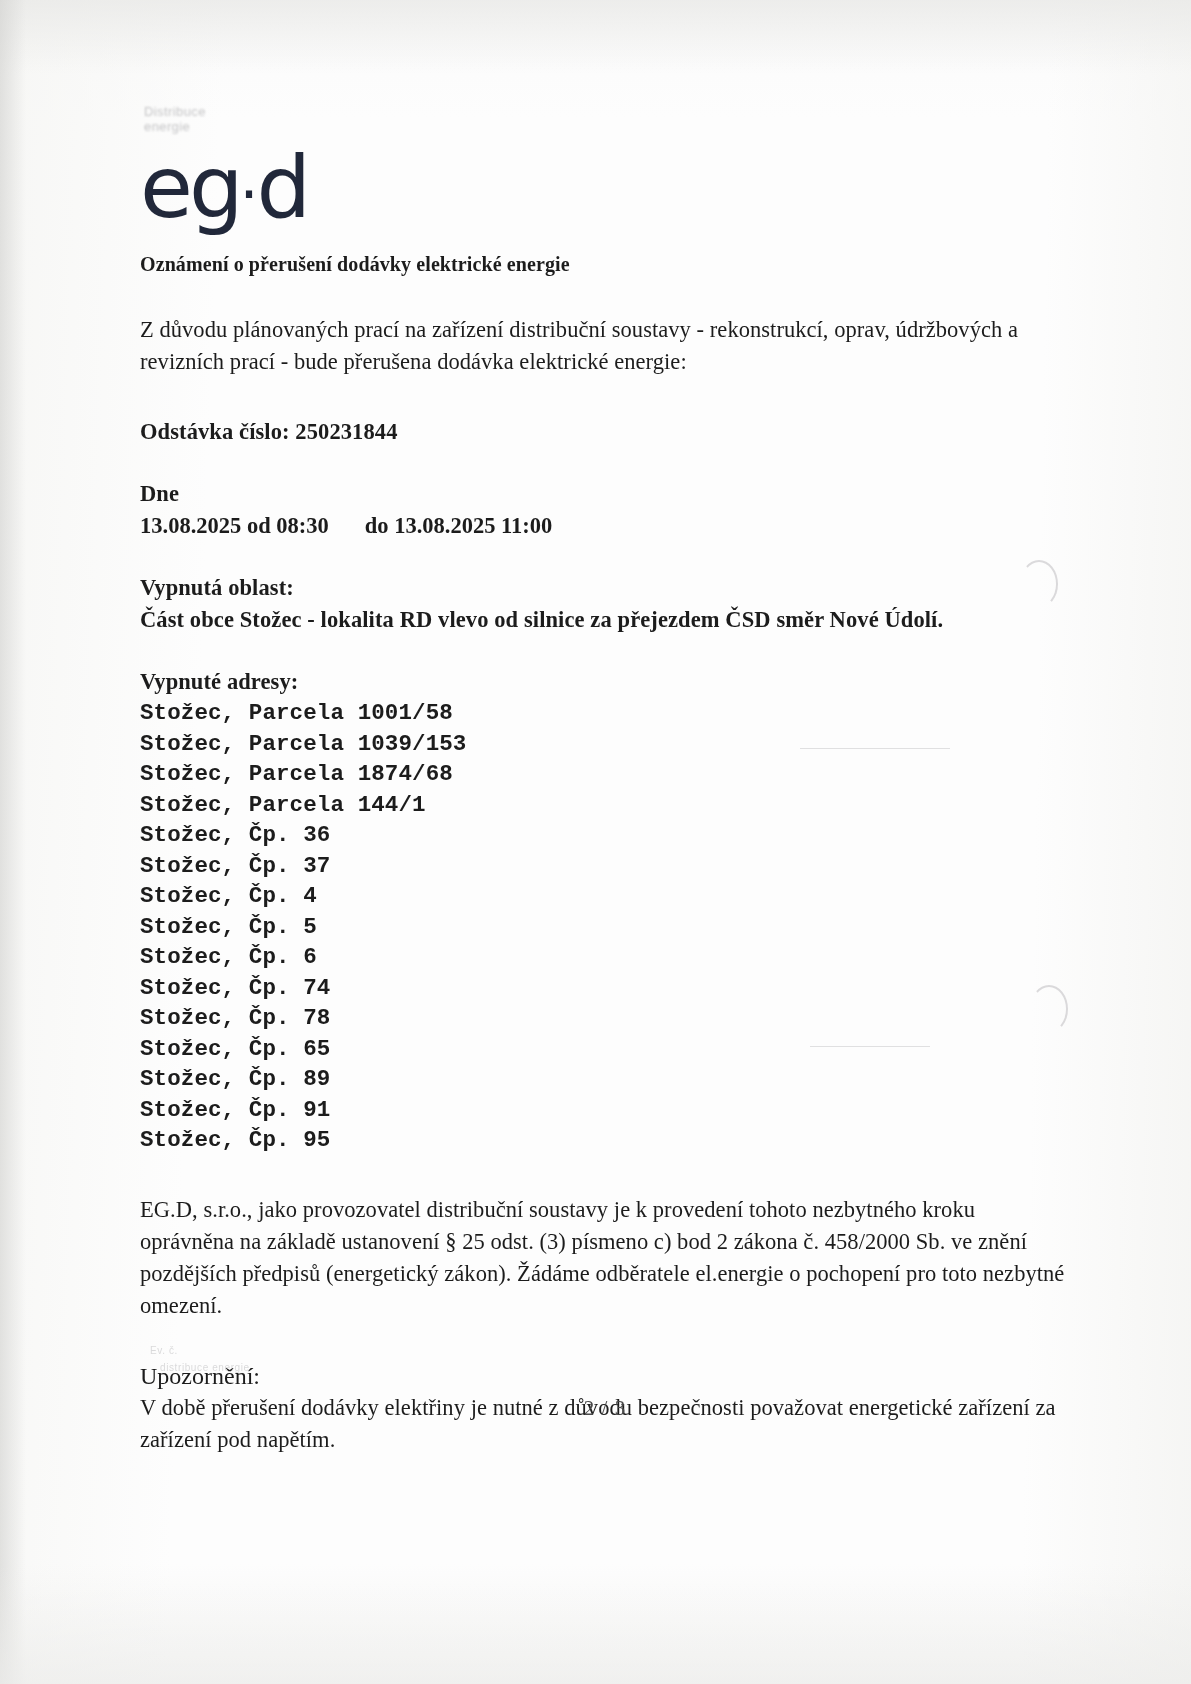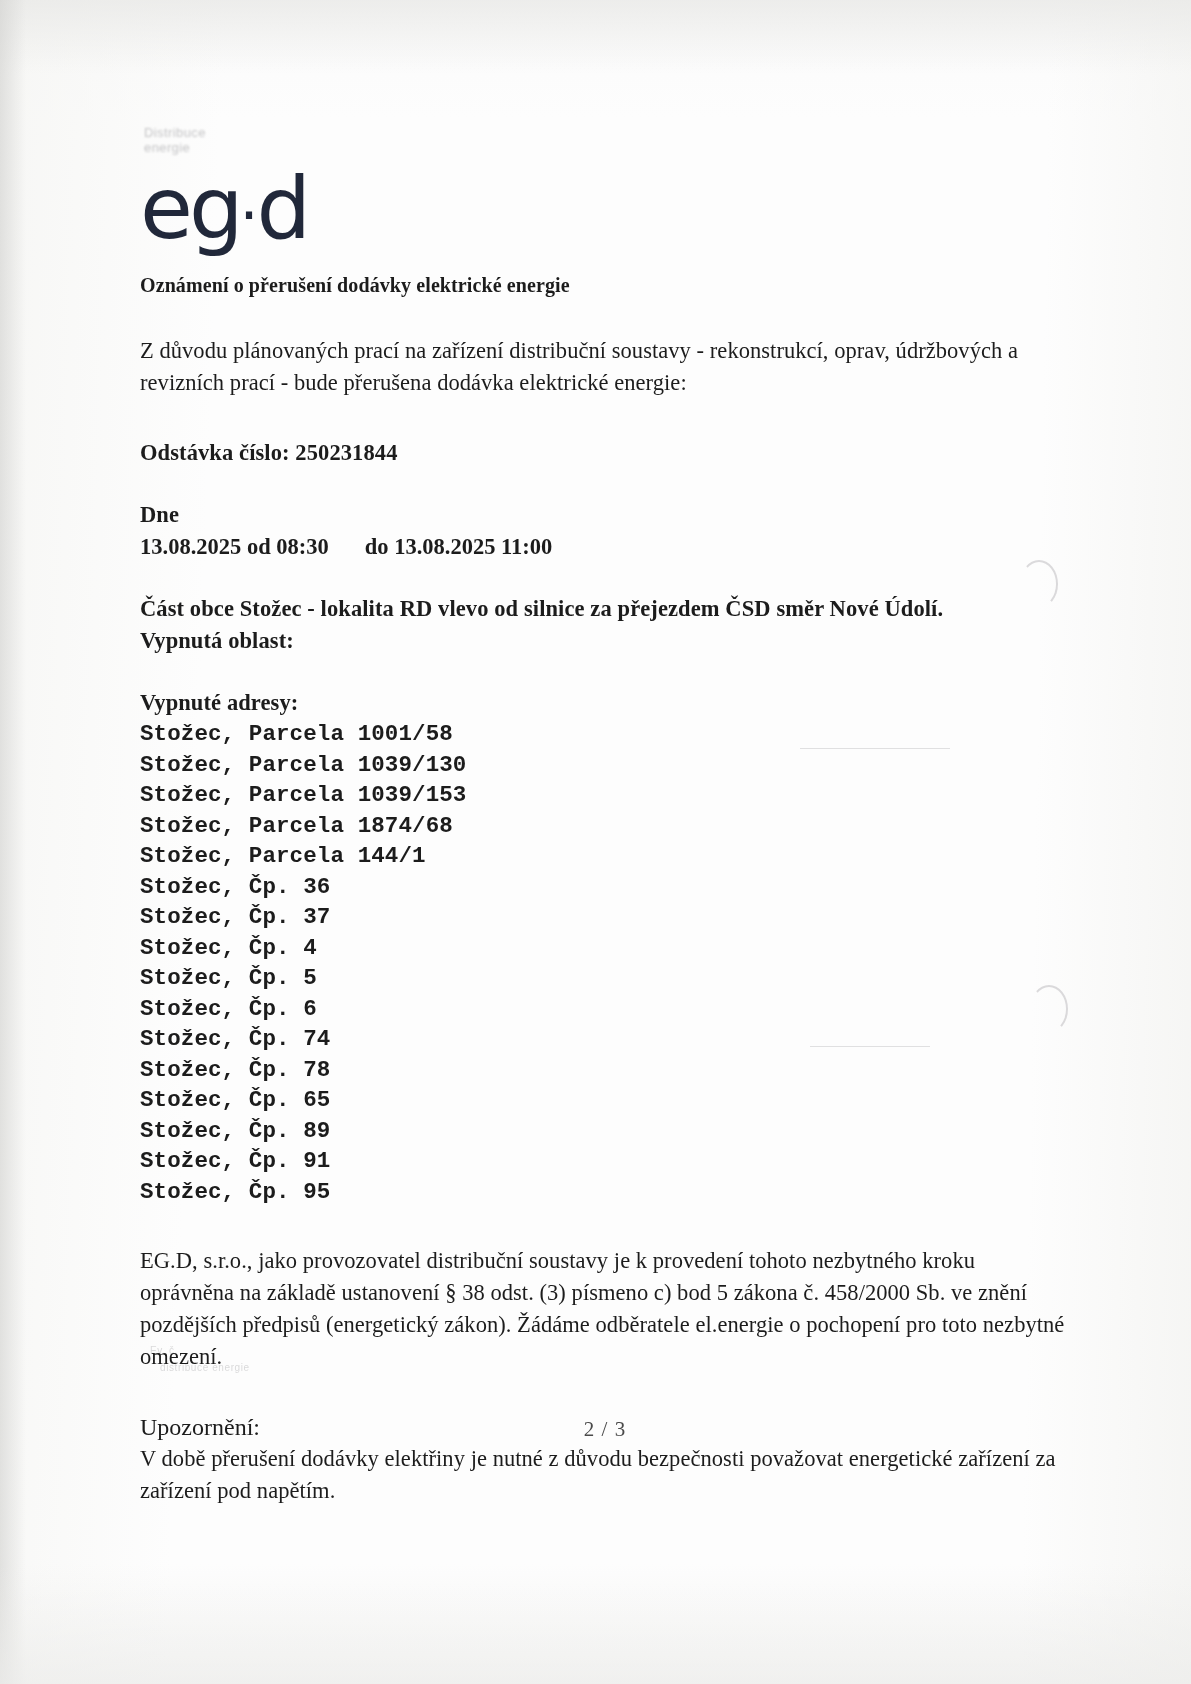--- a/index.html
+++ b/index.html
@@ -51,21 +51,20 @@
     height: 120px;
     background: linear-gradient(0deg, rgba(236,236,234,0.7), rgba(255,255,255,0));
     pointer-events: none;
   }
 
   .content {
     position: absolute;
     left: 140px;
     top: 96px;
     width: 930px;
-    margin-top: 21px;
   }
 
   
   .logo-block {
     position: relative;
     height: 150px;
   }
   .logo-smudge {
     position: absolute;
     left: 4px;
@@ -224,48 +223,47 @@
 
     <div class="bold-line">Odstávka číslo: 250231844</div>
 
     <div class="spacer-md"></div>
 
     <div class="bold-line">Dne</div>
     <div class="datetime-line"><span>13.08.2025 od 08:30</span><span class="gap"></span><span>do 13.08.2025 11:00</span></div>
 
     <div class="spacer-md"></div>
 
+    <div class="bold-line">Vypnutá oblast:</div>
     <div class="bold-line">Část obce Stožec - lokalita RD vlevo od silnice za přejezdem ČSD směr Nové Údolí.</div>
-    <div class="bold-line">Vypnutá oblast:</div>
 
     <div class="spacer-md"></div>
 
     <div class="bold-line">Vypnuté adresy:</div>
     <ul class="addr-list">
       <li>Stožec, Parcela 1001/58</li>
-      <li>Stožec, Parcela 1039/130</li>
       <li>Stožec, Parcela 1039/153</li>
       <li>Stožec, Parcela 1874/68</li>
       <li>Stožec, Parcela 144/1</li>
       <li>Stožec, Čp. 36</li>
       <li>Stožec, Čp. 37</li>
       <li>Stožec, Čp. 4</li>
       <li>Stožec, Čp. 5</li>
       <li>Stožec, Čp. 6</li>
       <li>Stožec, Čp. 74</li>
       <li>Stožec, Čp. 78</li>
       <li>Stožec, Čp. 65</li>
       <li>Stožec, Čp. 89</li>
       <li>Stožec, Čp. 91</li>
       <li>Stožec, Čp. 95</li>
     </ul>
 
     <div class="spacer-lg"></div>
 
-    <p class="legal">EG.D, s.r.o., jako provozovatel distribuční soustavy je k provedení tohoto nezbytného kroku oprávněna na základě ustanovení § 38 odst. (3) písmeno c) bod 5 zákona č. 458/2000 Sb. ve znění pozdějších předpisů (energetický zákon). Žádáme odběratele el.energie o pochopení pro toto nezbytné omezení.</p>
+    <p class="legal">EG.D, s.r.o., jako provozovatel distribuční soustavy je k provedení tohoto nezbytného kroku oprávněna na základě ustanovení § 25 odst. (3) písmeno c) bod 2 zákona č. 458/2000 Sb. ve znění pozdějších předpisů (energetický zákon). Žádáme odběratele el.energie o pochopení pro toto nezbytné omezení.</p>
 
     <div class="spacer-lg"></div>
 
     <p class="notice-label">Upozornění:</p>
     <p class="notice-body">V době přerušení dodávky elektřiny je nutné z důvodu bezpečnosti považovat energetické zařízení za zařízení pod napětím.</p>
 
     <div class="page-number">2 / 3</div>
 
   </div>
 </div>

